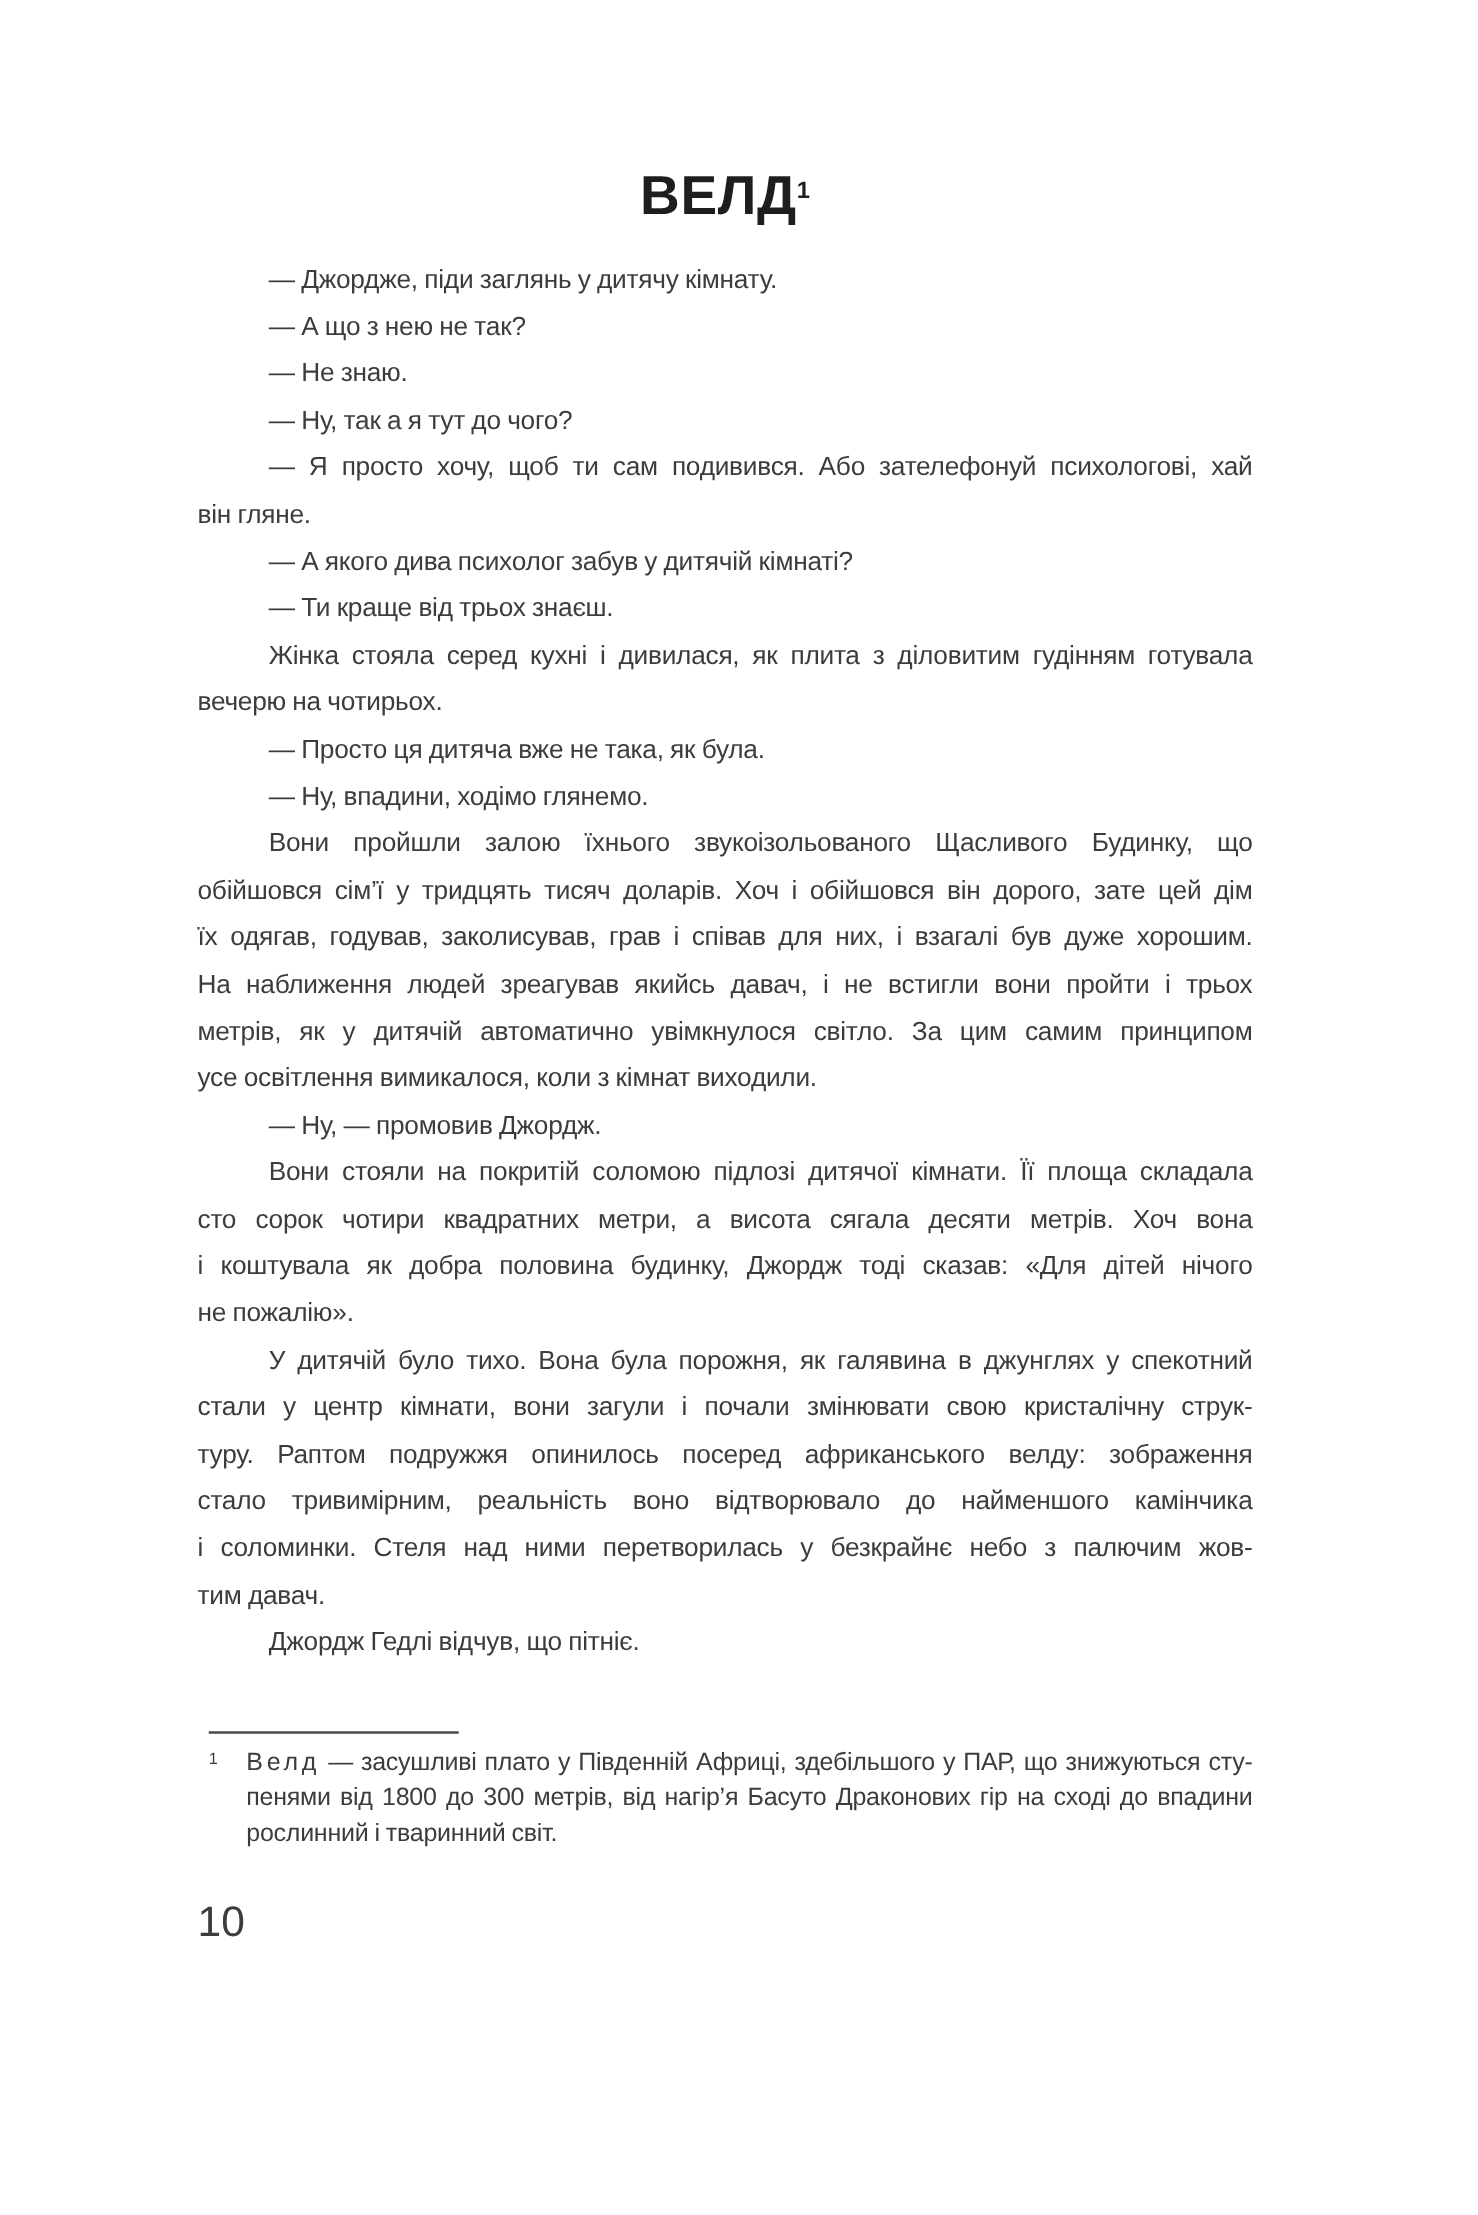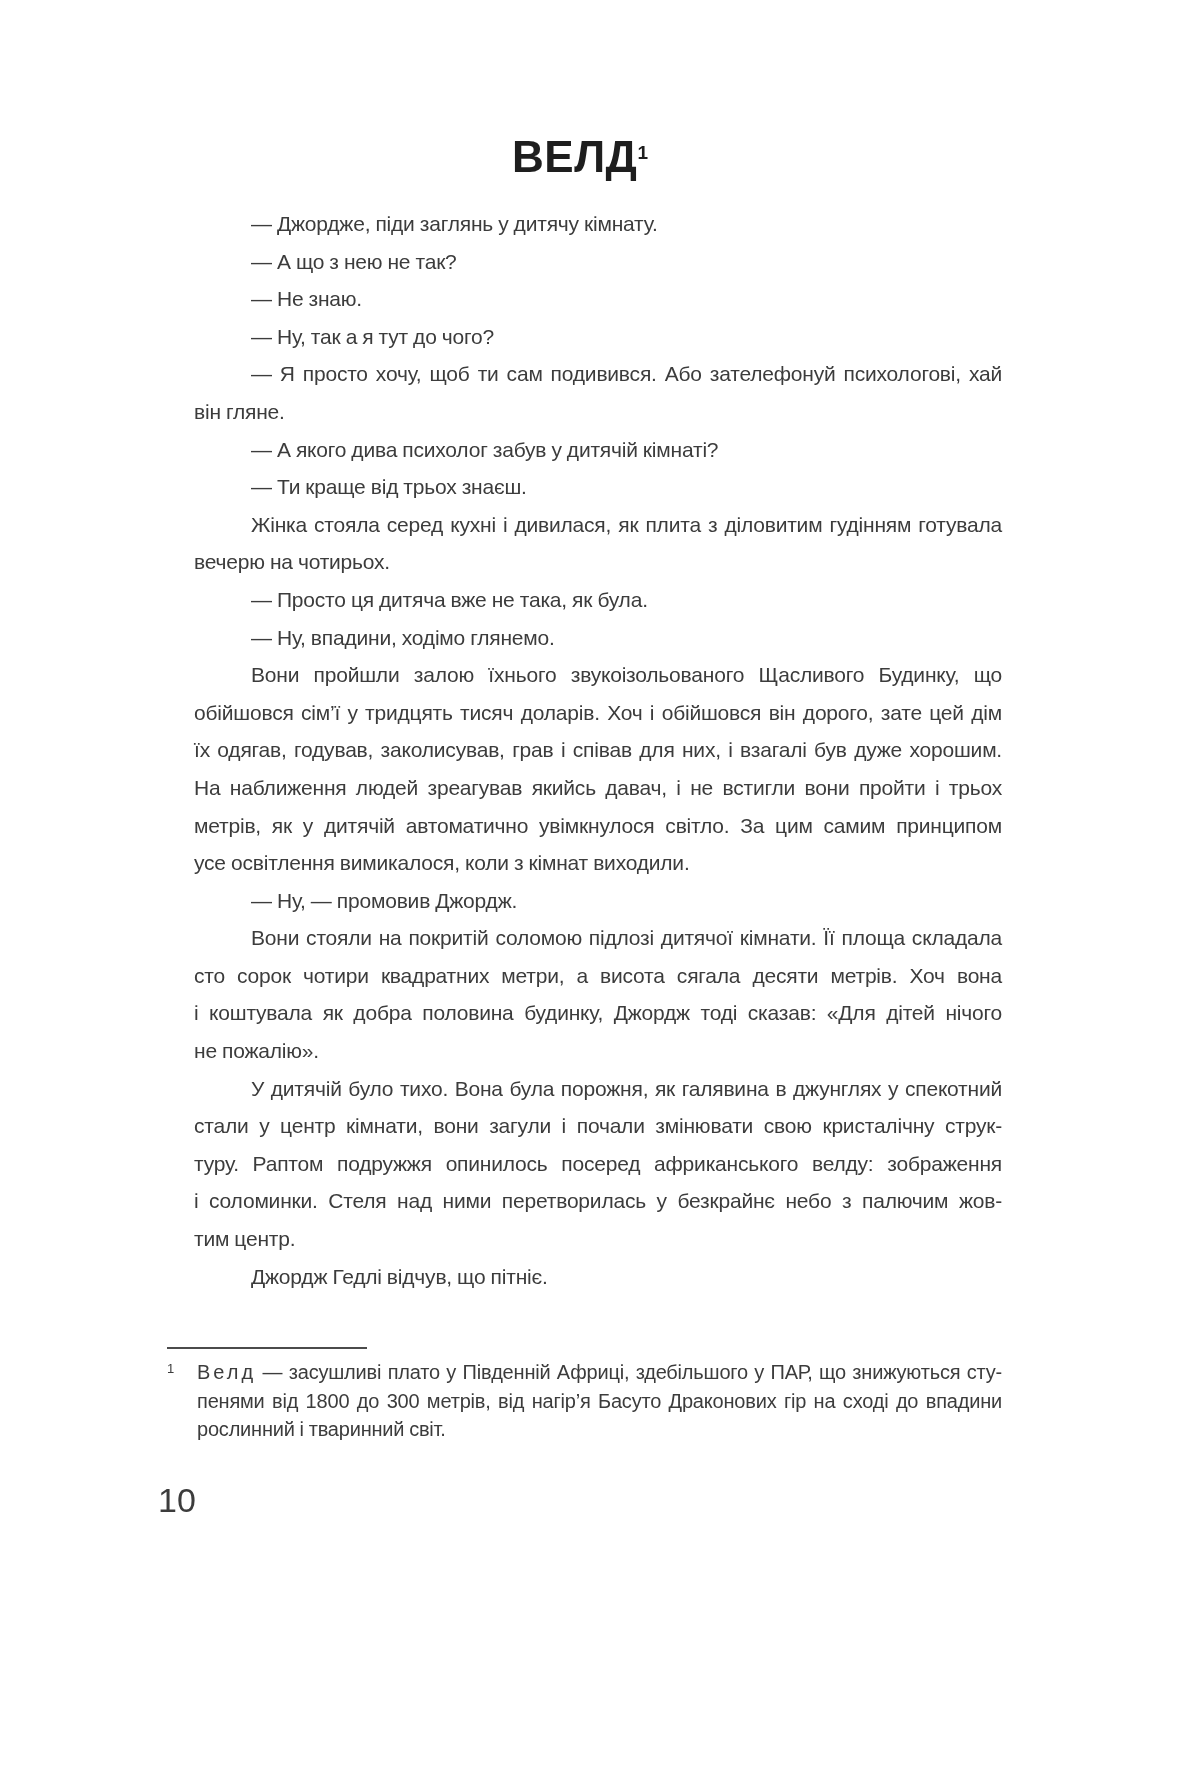--- a/index.html
+++ b/index.html
@@ -25,21 +25,21 @@
   .title .title-sup{
     font-size:19px;font-weight:700;vertical-align:top;
     position:relative;top:-4px;letter-spacing:0;
   }
   .body-text{
     margin-top:26px;
     font-size:21px;line-height:37.6px;letter-spacing:-.2px;
     word-spacing:-.5px;
   }
   .para{margin:0;}
-  .line{text-align:justify;text-align-last:justify;margin-left:36px;}
+  .line{text-align:justify;text-align-last:justify;}
   .line.last{text-align-last:left;}
   .line.first{padding-left:57px;}
   .fn-rule{
     margin-top:52px;margin-left:9px;
     width:200px;height:2px;background:var(--color-rule);
   }
   .footnote{
     display:flex;margin-top:9px;
     font-size:20px;line-height:28.4px;letter-spacing:-.2px;
     word-spacing:-.5px;
@@ -112,22 +112,23 @@
       <div class="para">
         <div class="line first">Вони стояли на покритій соломою підлозі дитячої кімнати. Її площа складала</div>
         <div class="line">сто сорок чотири квадратних метри, а висота сягала десяти метрів. Хоч вона</div>
         <div class="line">і коштувала як добра половина будинку, Джордж тоді сказав: «Для дітей нічого</div>
         <div class="line last">не пожалію».</div>
       </div>
       <div class="para">
         <div class="line first">У дитячій було тихо. Вона була порожня, як галявина в джунглях у спекотний</div>
         <div class="line">стали у центр кімнати, вони загули і почали змінювати свою кристалічну струк-</div>
         <div class="line">туру. Раптом подружжя опинилось посеред африканського велду: зображення</div>
+        <div class="line">стало тривимірним, реальність воно відтворювало до найменшого камінчика</div>
         <div class="line">і соломинки. Стеля над ними перетворилась у безкрайнє небо з палючим жов-</div>
-        <div class="line last">тим центр.</div>
+        <div class="line last">тим давач.</div>
       </div>
       <div class="para">
         <div class="line first last">Джордж Гедлі відчув, що пітніє.</div>
       </div>
     </div>
 
   <div class="fn-rule"></div>
 
   <div class="footnote">
     <div class="fn-marker">1</div>

